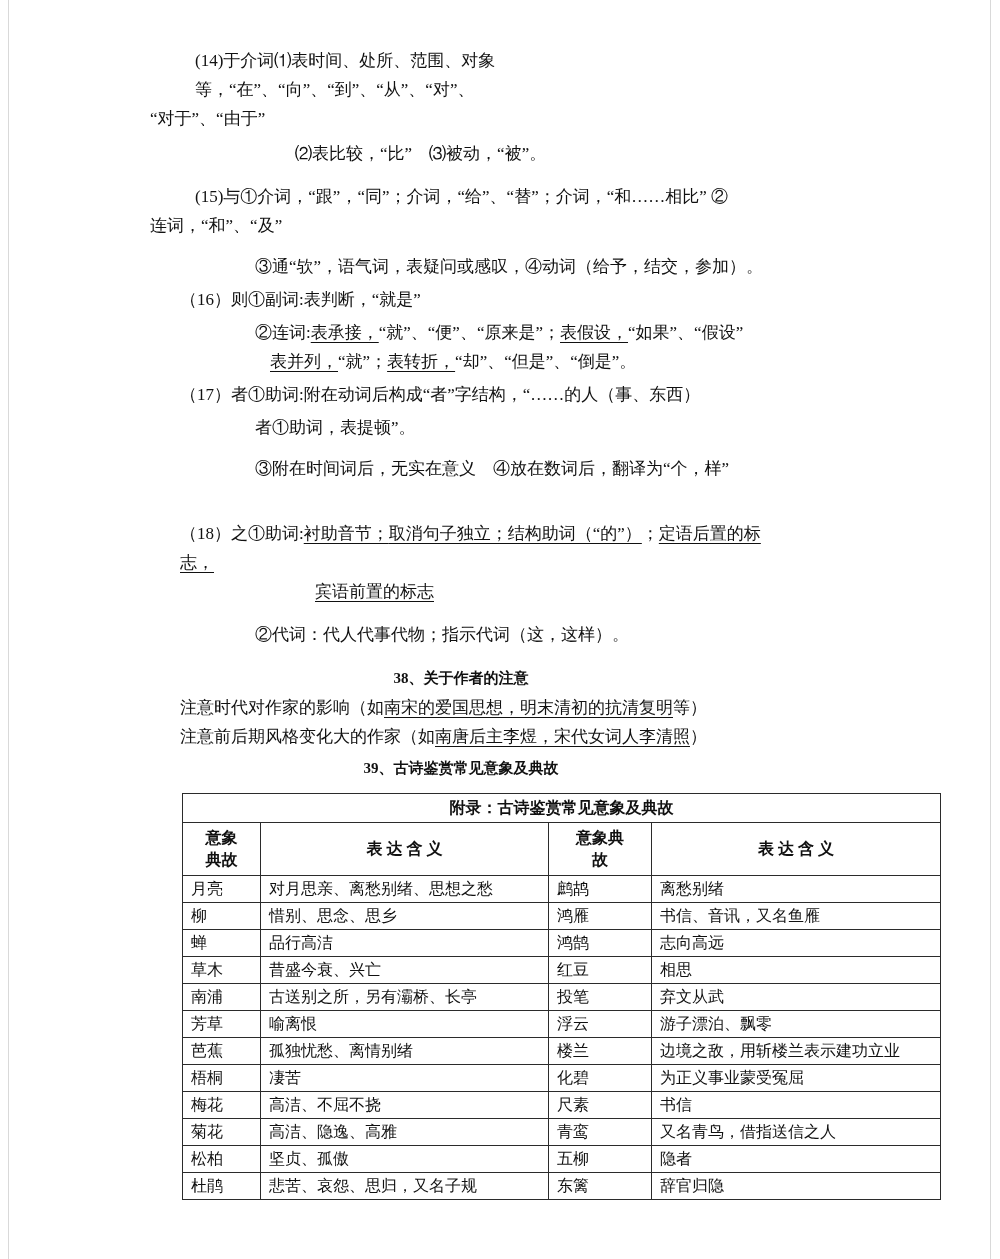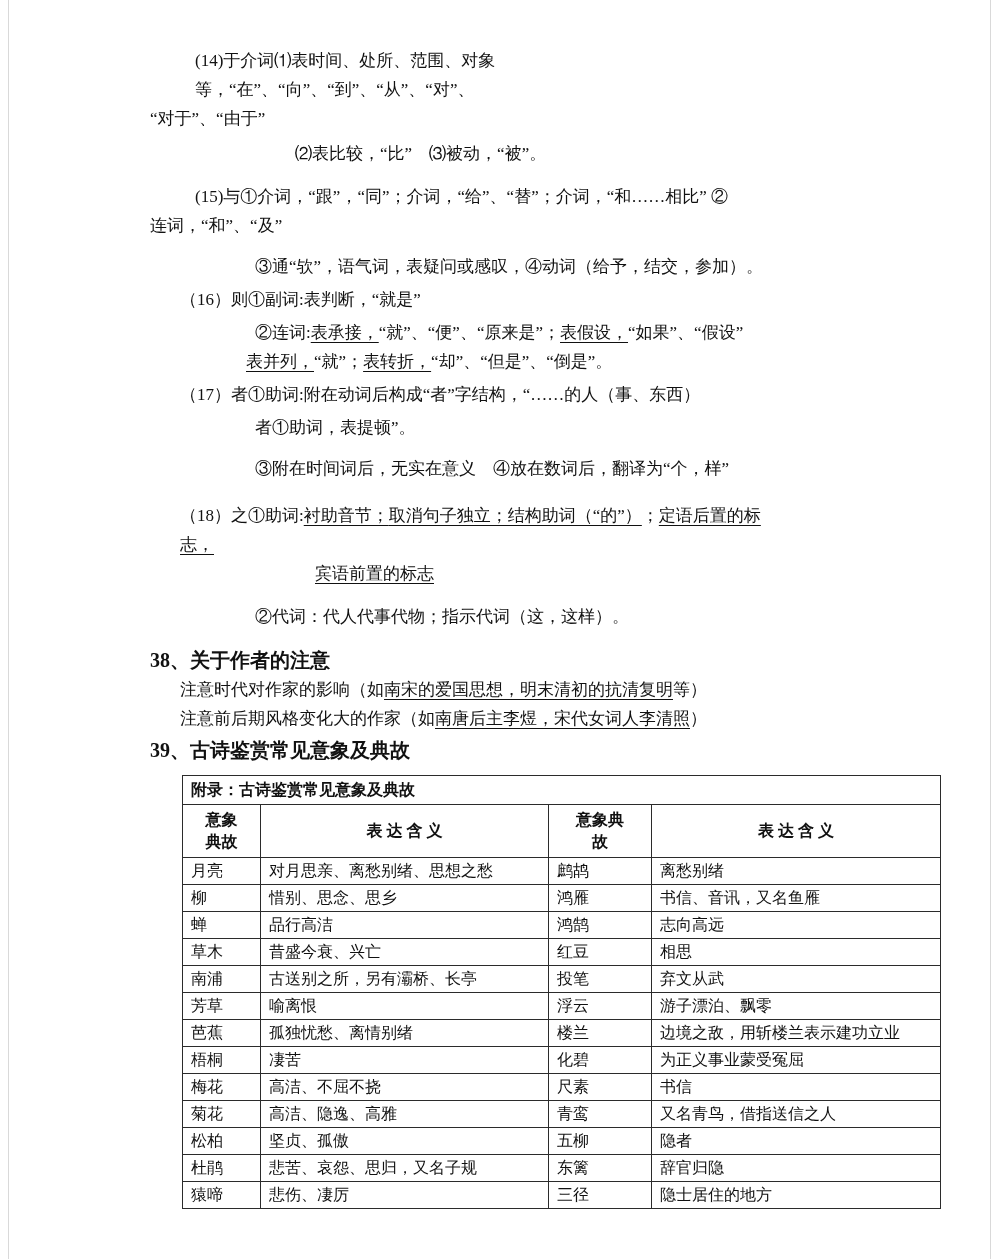--- a/index.html
+++ b/index.html
@@ -10,35 +10,35 @@
   }
   .edge{position:absolute;top:0;bottom:0;width:1px;background:#d9d9d9;}
   .edge.l{left:8px}.edge.r{left:990px}
   .page{
     position:relative;box-sizing:border-box;
     width:832px;min-height:1259px;
     padding:46px 60px 18px 150px;
   }
   .ln{margin:0;font-size:17px;line-height:29px;white-space:pre-wrap;}
   .u{text-decoration:underline;text-underline-offset:4px;}
-  .h{font-weight:bold;font-size:20px;line-height:30px;margin:0;white-space:pre-wrap;}
+  .h{font-weight:bold;font-size:15px;line-height:30px;margin:0;white-space:pre-wrap;text-align:center;}
   .i30{margin-left:30px}.i45{margin-left:45px}.i105{margin-left:105px}
-  .i145{margin-left:145px}.i160{margin-left:96px}.i165{margin-left:165px}
+  .i145{margin-left:145px}.i160{margin-left:120px}.i165{margin-left:165px}
   .mt2{margin-top:2px}.mt6{margin-top:6px}.mt12{margin-top:12px}
-  .mt14{margin-top:14px}.mt16{margin-top:4px}.mt18{margin-top:18px}
+  .mt14{margin-top:14px}.mt16{margin-top:4px}.mt18{margin-top:36px}
   .tbl{
     border-collapse:collapse;table-layout:fixed;
     margin:10px 0 0 32px;width:758px;font-size:16px;
   }
   .tbl td,.tbl th{
     border:1.5px solid #2b2b2b;padding:2px 8px;
     text-align:left;vertical-align:middle;line-height:22px;
     overflow:hidden;
   }
-  .tbl .t-title{font-weight:bold;padding:3px 8px;}
+  .tbl .t-title{text-align:center;font-weight:bold;padding:3px 8px;}
   .tbl th{text-align:center;font-weight:bold;padding:4px 20px;}
 </style>
 </head>
 <body>
 
 <div class="edge l"></div>
 <div class="edge r"></div>
 
 <div class="page">
 
@@ -158,22 +158,16 @@
           <td>坚贞、孤傲</td>
           <td>五柳</td>
           <td>隐者</td>
         </tr>
         <tr>
           <td>杜鹃</td>
           <td>悲苦、哀怨、思归，又名子规</td>
           <td>东篱</td>
           <td>辞官归隐</td>
         </tr>
-        <tr>
-          <td>猿啼</td>
-          <td>悲伤、凄厉</td>
-          <td>三径</td>
-          <td>隐士居住的地方</td>
-        </tr>
       </tbody>
   </table>
 
 </div>
 
 </body></html>

